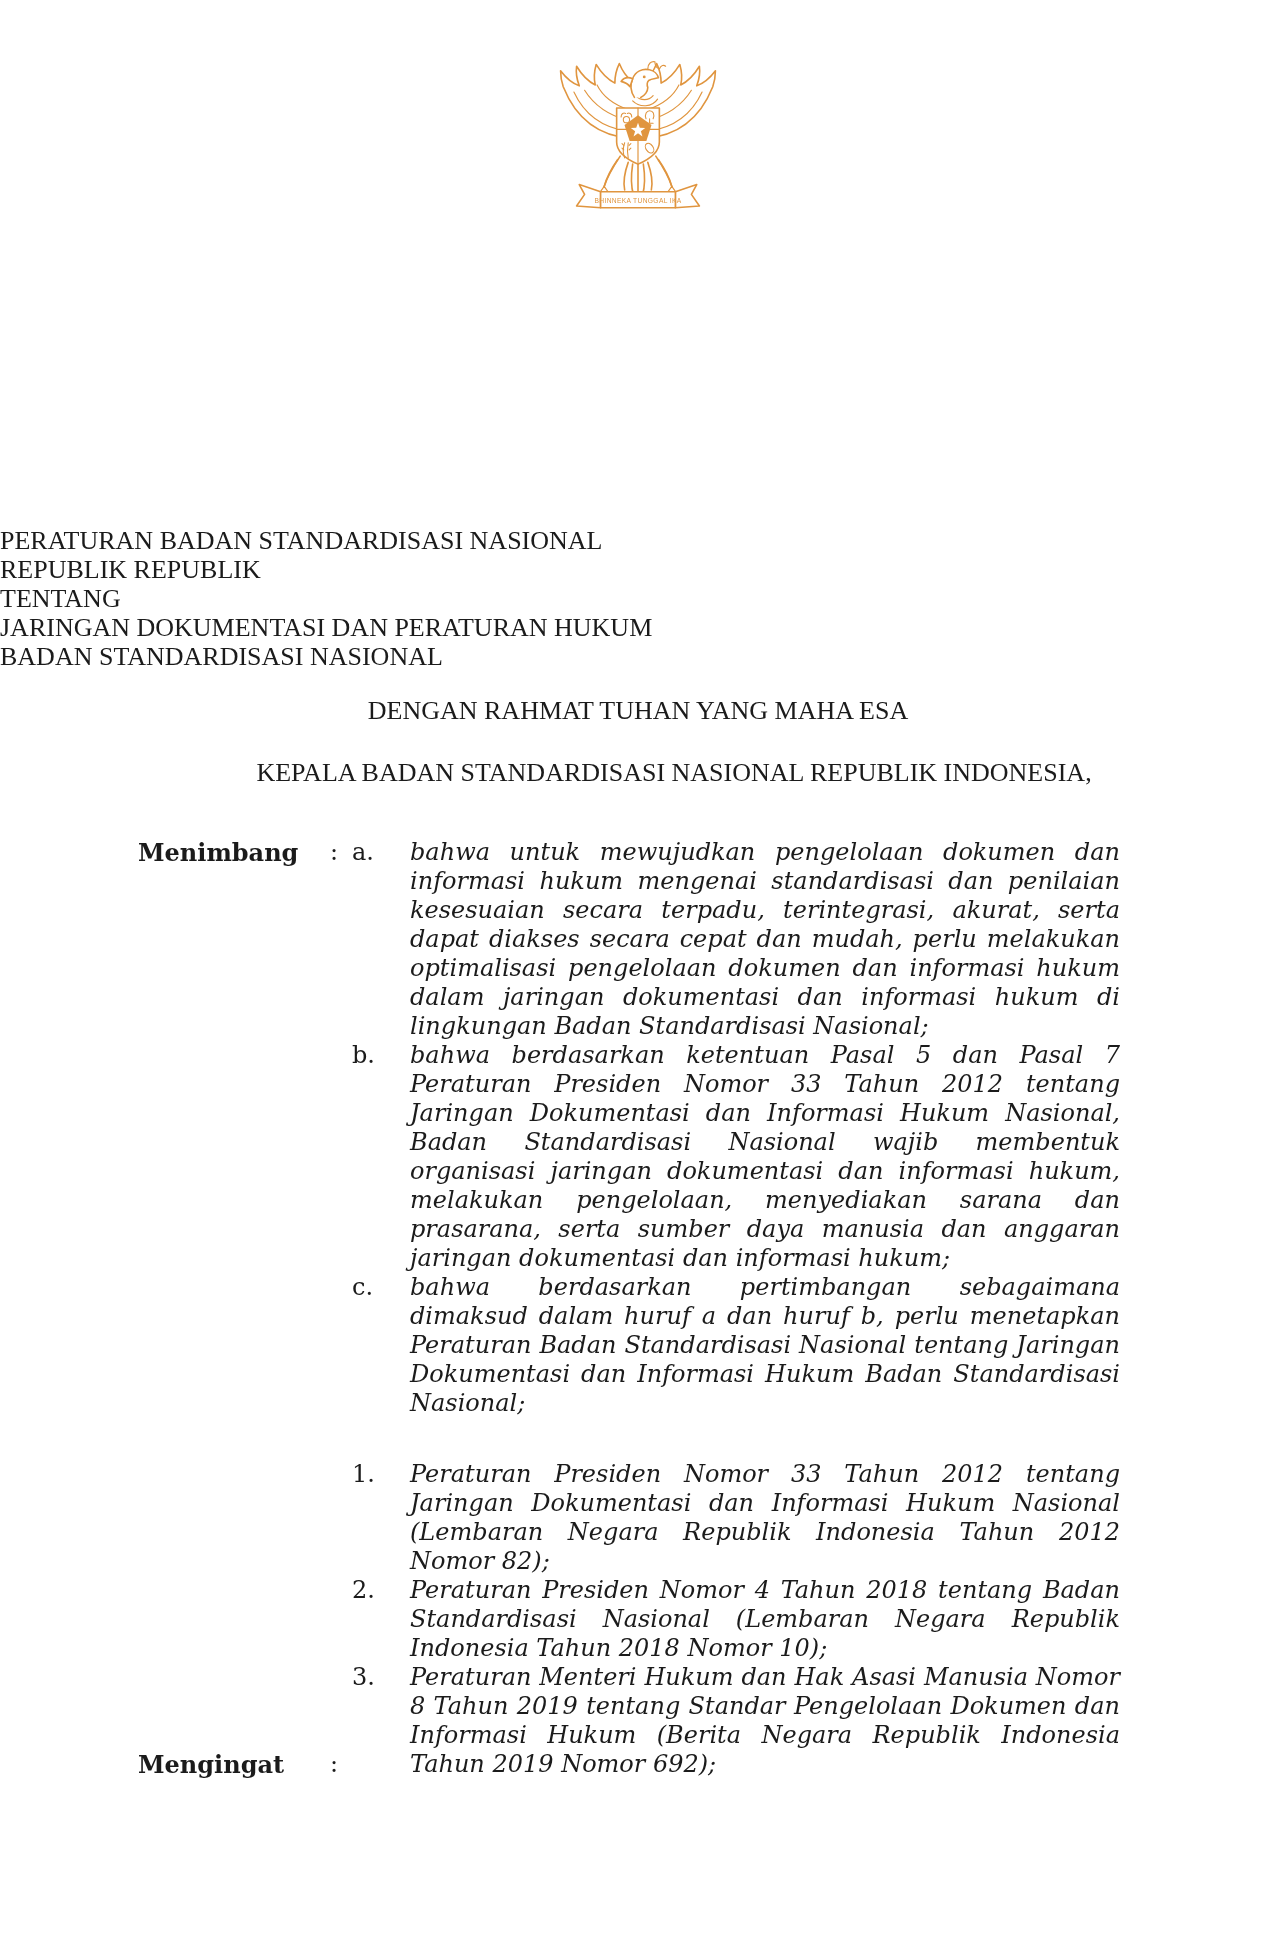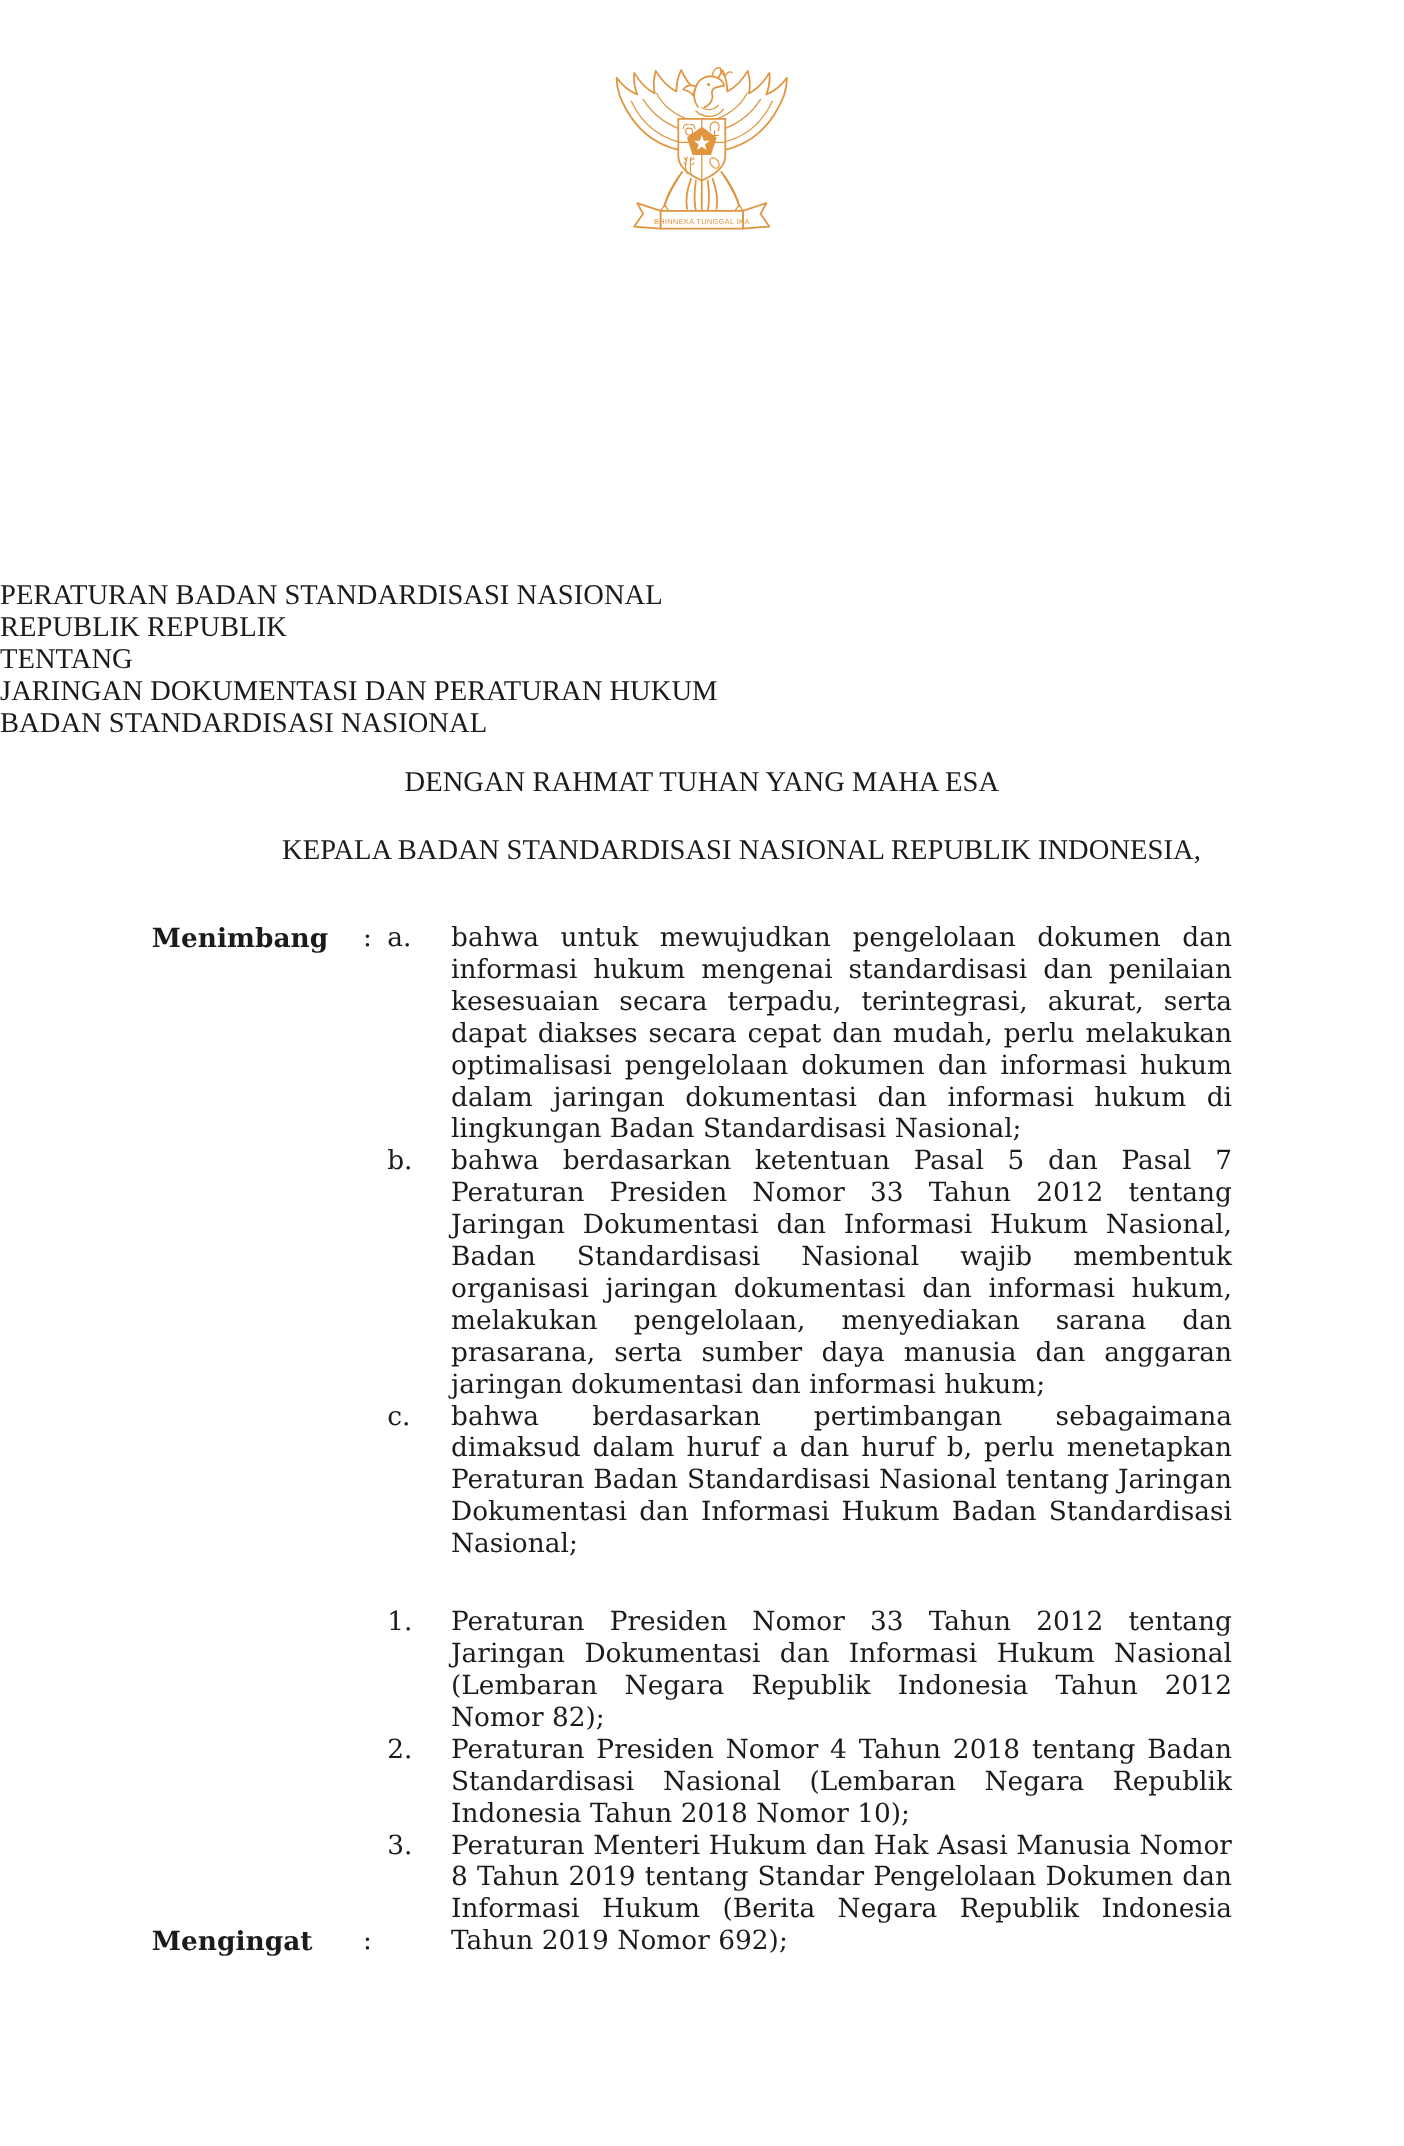--- a/index.html
+++ b/index.html
@@ -63,21 +63,21 @@
   }
   .section-considering { top: 838px; }
   .section-recalling   { top: 1460px; align-items: flex-end; }
 
   .section-label { width: 192px; flex: 0 0 192px; font-weight: bold; }
   .section-colon { width: 22px;  flex: 0 0 22px; }
   .section-items { flex: 1 1 auto; }
 
   .item { display: flex; }
   .item-marker { width: 58px; flex: 0 0 58px; }
-  .item-text   { width: 710px; flex: 0 0 710px; text-align: justify; text-align-last: left; }
+  .item-text   { width: 710px; flex: 0 0 710px; text-align: justify; text-align-last: left; font-style: italic; }
 </style>
 </head>
 <body>
 
 <div class="page">
 
   <div class="emblem">
     <svg viewBox="0 0 200 182" width="178" height="162" aria-hidden="true">
       <g stroke="#E0953F" fill="none" stroke-width="1.8" stroke-linecap="round" stroke-linejoin="round">
 

